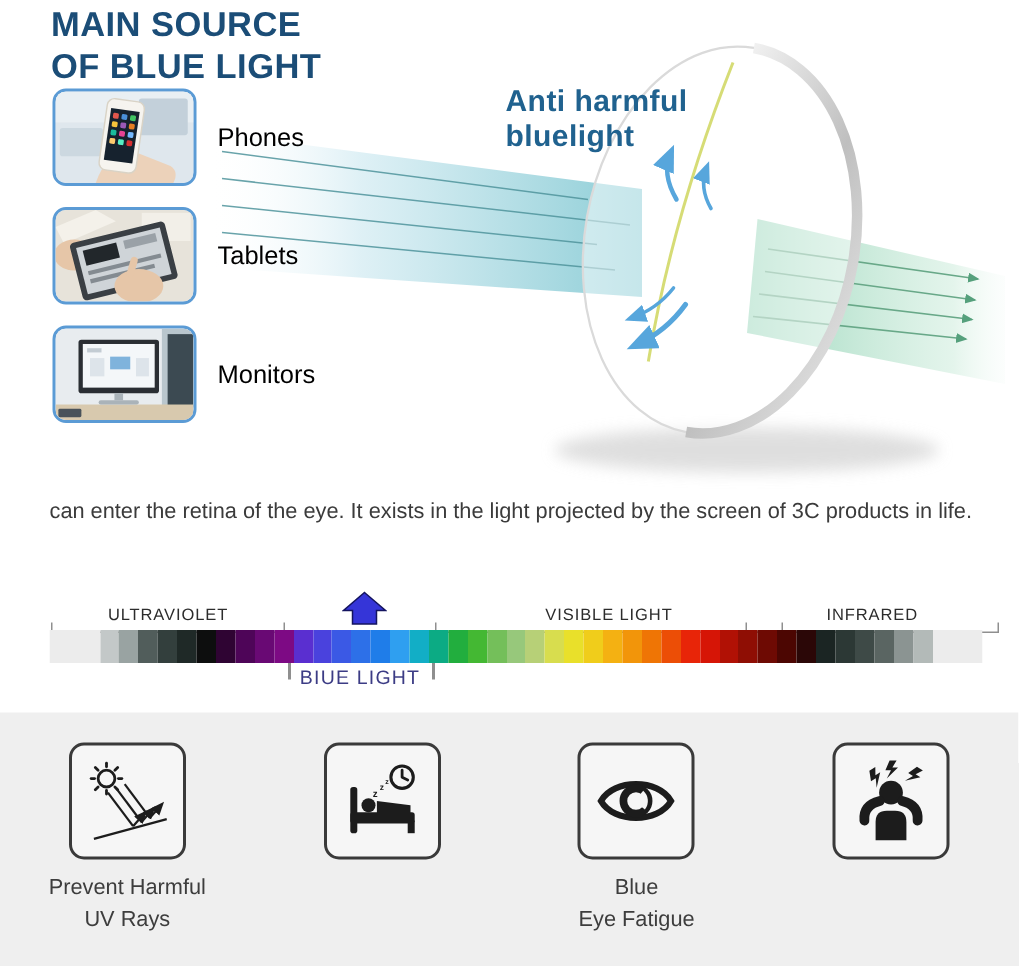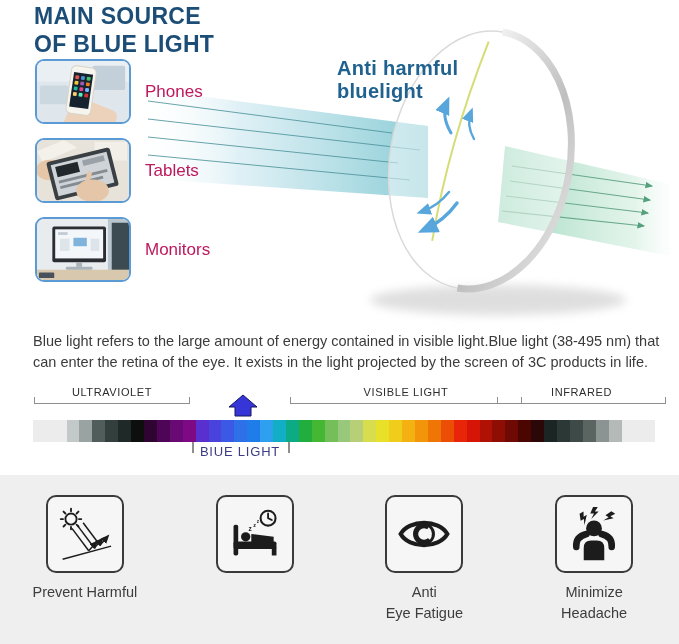--- a/index.html
+++ b/index.html
@@ -18,30 +18,30 @@
     position:absolute;left:337px;top:57px;z-index:3;
     font-size:20px;font-weight:600;letter-spacing:.3px;color:#20628f;
   }
   .source-row{position:absolute;left:35px;display:flex;align-items:center;z-index:2;}
   .source-row.r1{top:59px}.source-row.r2{top:138px}.source-row.r3{top:217px}
   .thumb{
     width:96px;height:65px;box-sizing:border-box;flex:none;
     border:2px solid #5b9bd5;border-radius:9px;overflow:hidden;background:#e8edf2;
   }
   .thumb svg{display:block;width:100%;height:100%;}
-  .source-label{margin-left:14px;font-size:17px;font-weight:500;color:#be185d;}
+  .source-label{margin-left:14px;font-size:17px;font-weight:500;color:#000000;}
   
   .description{
     position:absolute;left:33px;top:331px;width:632px;
     font-size:14.5px;line-height:20.5px;color:#3b3b3b;
   }
   
   .spectrum{position:absolute;left:0;top:394px;width:679px;height:74px;}
   .bracket{
-    position:absolute;top:3px;height:7px;box-sizing:border-box;
+    position:absolute;top:21px;height:7px;box-sizing:border-box;
     border-bottom:1.2px solid #8f8f8f;border-left:1.2px solid #8f8f8f;border-right:1.2px solid #8f8f8f;
   }
   .bracket.uv{left:34px;width:156px;}
   .bracket.vis{left:290px;width:232px;}
   .bracket.ir{left:497px;width:169px;}
   .bracket-label{
     position:absolute;left:0;right:0;bottom:5px;text-align:center;white-space:nowrap;
     font-size:11px;letter-spacing:.6px;color:#2c2c2c;
   }
   .blue-arrow{position:absolute;left:228px;top:0;}
@@ -213,21 +213,20 @@
         <rect x="41" y="46" width="6" height="5" fill="#aab3b9"></rect>
         <rect x="30" y="51" width="28" height="3" rx="1.5" fill="#aab3b9"></rect>
         <rect x="2" y="57" width="16" height="6" rx="1" fill="#49525a"></rect>
       </svg>
     </div>
     <div class="source-label">Monitors</div>
   </div>
 </div>
 
 <div class="description">
-  <div>Blue light refers to the large amount of energy contained in visible light.Blue light (38-495 nm) that</div>
   <div>can enter the retina of the eye. It exists in the light projected by the screen of 3C products in life.</div>
 </div>
 
 <div class="spectrum">
 
   <div class="bracket uv">
     <span class="bracket-label">ULTRAVIOLET</span>
   </div>
 
   <svg class="blue-arrow" width="30" height="23" viewBox="0 0 30 23">
@@ -322,20 +321,21 @@
           <line x1="28" y1="18" x2="46" y2="42"></line>
           <line x1="34" y1="48" x2="42" y2="39" marker-end="url(#uvA)"></line>
           <line x1="40" y1="45" x2="48" y2="36" marker-end="url(#uvA)"></line>
           <line x1="46" y1="42" x2="54" y2="33" marker-end="url(#uvA)"></line>
           <path d="M6,57 Q32,50 58,43"></path>
         </g>
       </svg>
     </div>
     <div class="benefit-label">
       <div>Prevent Harmful</div>
+      <div>UV Rays</div>
     </div>
   </div>
 
   <div class="benefit">
     <div class="benefit-box">
       <svg width="56" height="56" viewBox="0 0 60 60">
         <rect x="7" y="20" width="5" height="33" rx="2" fill="#1c1c1c"></rect>
         <rect x="48" y="44" width="5" height="9" fill="#1c1c1c"></rect>
         <rect x="7" y="38" width="46" height="8" rx="2" fill="#1c1c1c"></rect>
         <circle cx="20" cy="33" r="5" fill="#1c1c1c"></circle>
@@ -353,35 +353,31 @@
 
   <div class="benefit">
     <div class="benefit-box">
       <svg width="56" height="56" viewBox="0 0 60 60">
         <path d="M5,30 C14,14 46,14 55,30 C46,46 14,46 5,30 z" stroke="#1c1c1c" stroke-width="4.5" fill="none"></path>
         <circle cx="30" cy="30" r="9" stroke="#1c1c1c" stroke-width="5.5" fill="none"></circle>
         <path d="M34,24 a8,8 0 0 1 1,11" stroke="#f6f6f6" stroke-width="3.5" fill="none"></path>
       </svg>
     </div>
     <div class="benefit-label">
-      <div>Anti</div>
+      <div>Blue</div>
       <div>Eye Fatigue</div>
     </div>
   </div>
 
   <div class="benefit">
     <div class="benefit-box">
       <svg width="56" height="56" viewBox="0 0 60 60">
         <circle cx="30" cy="24" r="8.5" fill="#1c1c1c"></circle>
         <path d="M19,58 L19,45 Q19,37 27,37 L33,37 Q41,37 41,45 L41,58 z" fill="#1c1c1c"></path>
         <path d="M22,30 Q10,33 11,44" stroke="#1c1c1c" stroke-width="7" fill="none" stroke-linecap="round"></path>
         <path d="M38,30 Q50,33 49,44" stroke="#1c1c1c" stroke-width="7" fill="none" stroke-linecap="round"></path>
         <polygon points="3,0 8,0 5,5 9,5 1,13 4,7 0,7" fill="#1c1c1c" transform="translate(12,10) rotate(-32)"></polygon>
         <polygon points="3,0 8,0 5,5 9,5 1,13 4,7 0,7" fill="#1c1c1c" transform="translate(26,1)"></polygon>
         <polygon points="3,0 8,0 5,5 9,5 1,13 4,7 0,7" fill="#1c1c1c" transform="translate(46,4) rotate(32)"></polygon>
       </svg>
     </div>
-    <div class="benefit-label">
-      <div>Minimize</div>
-      <div>Headache</div>
-    </div>
   </div>
 </div>
 
 </body></html>

